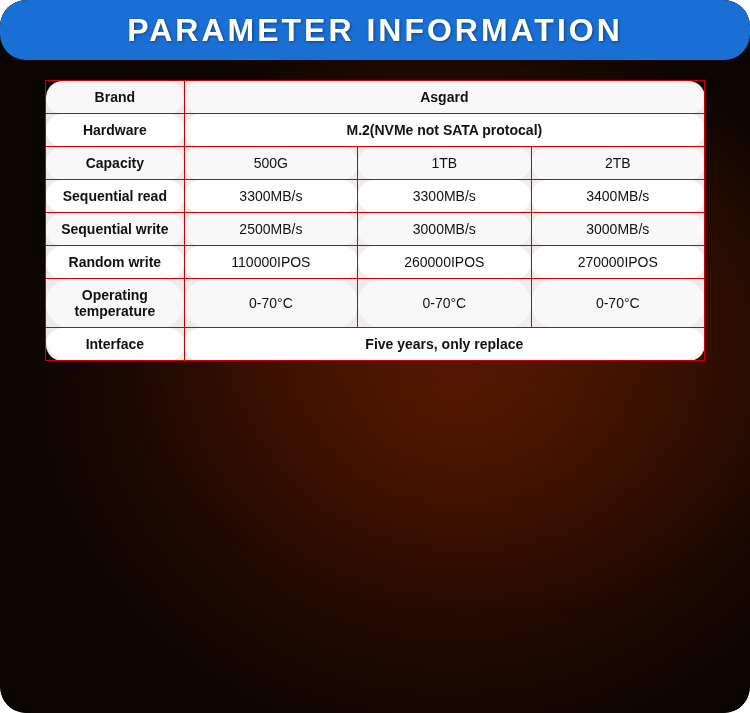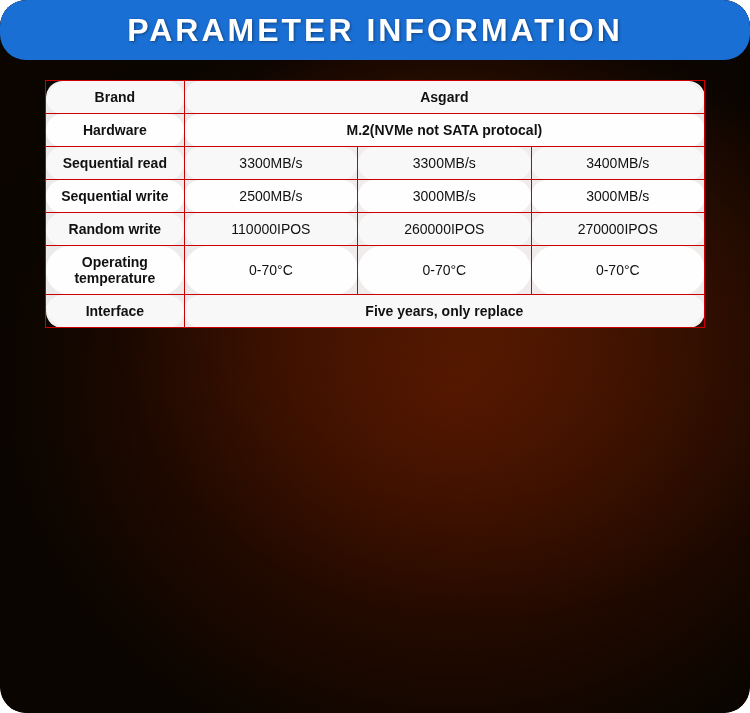--- a/index.html
+++ b/index.html
@@ -133,20 +133,26 @@
         <tr>
       <td class="col-label">Brand</td>
       <td class="col-val-span" colspan="3">Asgard</td>
     </tr>
 
     <tr>
       <td class="col-label">Hardware</td>
       <td class="col-val-span" colspan="3">M.2(NVMe not SATA protocal)</td>
     </tr>
 
+    <tr>
+      <td class="col-label">Capacity</td>
+      <td class="col-val">500G</td>
+      <td class="col-val">1TB</td>
+      <td class="col-val">2TB</td>
+    </tr>
 
     <tr>
       <td class="col-label">Sequential read</td>
       <td class="col-val">3300MB/s</td>
       <td class="col-val">3300MB/s</td>
       <td class="col-val">3400MB/s</td>
     </tr>
 
     <tr>
       <td class="col-label">Sequential write</td>

